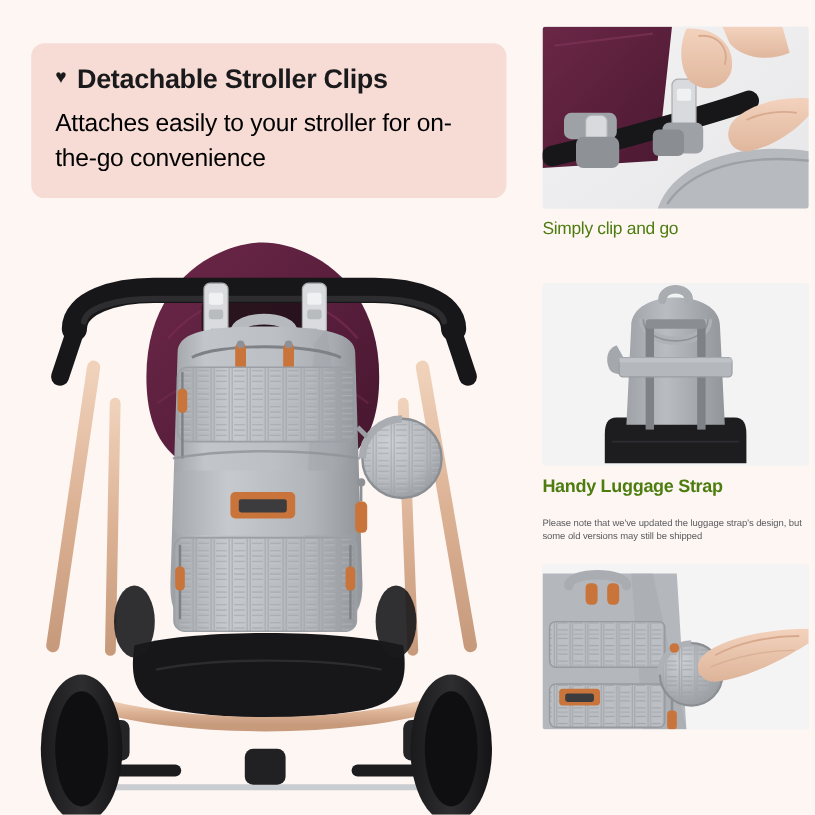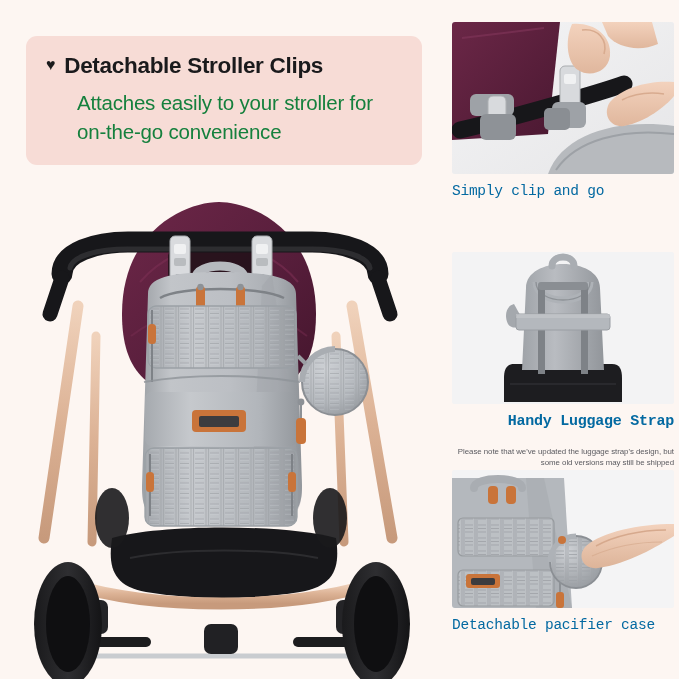--- a/index.html
+++ b/index.html
@@ -19,49 +19,48 @@
     background:#f7dcd6;border-radius:11px;
     padding:17px 20px 19px 20px;box-sizing:border-box;
   }
   .headline-title{
     display:flex;align-items:center;gap:9px;
     font-size:22.5px;font-weight:bold;letter-spacing:-0.3px;
     color:#1a1a1c;line-height:1.15;margin:0 0 9px 0;
   }
   .heart-icon{color:#1a1a1c;font-size:16px;line-height:1;position:relative;top:-1px;}
   .headline-sub{
-    font-size:20.5px;line-height:1.42;color:#15803d;letter-spacing:-0.2px;
+    font-size:20.5px;line-height:1.42;color:#000000;letter-spacing:-0.2px;
     font-weight:400;
-    margin-left:31px;
   }
 
   .hero{position:absolute;left:0px;top:186px;width:440px;height:493px;}
   .hero svg{display:block;}
 
   
   .right-col{position:absolute;left:448px;top:0;width:231px;height:679px;}
   .panel{position:absolute;left:4px;width:222px;}
   .panel-media{
     width:100%;border-radius:3px;overflow:hidden;display:block;
     background:#f2f2f3;
   }
   .panel-media svg{display:block;width:100%;height:100%;}
   .panel-caption{
-    font-size:14.5px;color:#0369a1;letter-spacing:-0.25px;
-    line-height:1.18;margin-top:9px;font-weight:400;font-family:Liberation Mono, monospace;
+    font-size:14.5px;color:#4d7c0f;letter-spacing:-0.25px;
+    line-height:1.18;margin-top:9px;font-weight:400;
   }
   .panel-caption.bold{font-weight:bold;font-size:15px;}
   .panel-note{
     font-size:7.9px;color:#5b5b60;line-height:1.38;margin-top:16px;
     letter-spacing:-0.05px;
   }
 
   #panel-clip{top:22px;}
   #panel-clip .panel-media{height:152px;}
-  #panel-strap{top:252px;text-align:right;}
+  #panel-strap{top:236px;}
   #panel-strap .panel-media{height:152px;}
   #panel-pacifier{top:470px;}
   #panel-pacifier .panel-media{height:138px;}
 </style>
 </head>
 <body>
 
 <div class="page">
 
   <div class="left-col">
@@ -379,17 +378,16 @@
 
           <circle cx="110" cy="70" r="4" fill="#c9743a"></circle>
           <path d="M108 112 L108 126" stroke="#8d9196" stroke-width="2"></path>
           <rect x="104" y="122" width="8" height="16" rx="3" fill="#c9743a"></rect>
 
           <path d="M222 54 C186 54 150 62 134 76 C124 86 132 100 146 98 C176 94 206 76 222 66 Z" fill="url(#skin3)"></path>
           <path d="M144 76 C162 66 188 60 214 60" stroke="#d6a98d" stroke-width="1.5" fill="none"></path>
           <path d="M140 86 C158 78 184 72 210 72" stroke="#d6a98d" stroke-width="1.2" fill="none" opacity="0.7"></path>
         </svg>
       </div>
-      <div class="panel-caption">Detachable pacifier case</div>
     </div>
 
   </div>
 </div>
 
 </body></html>

